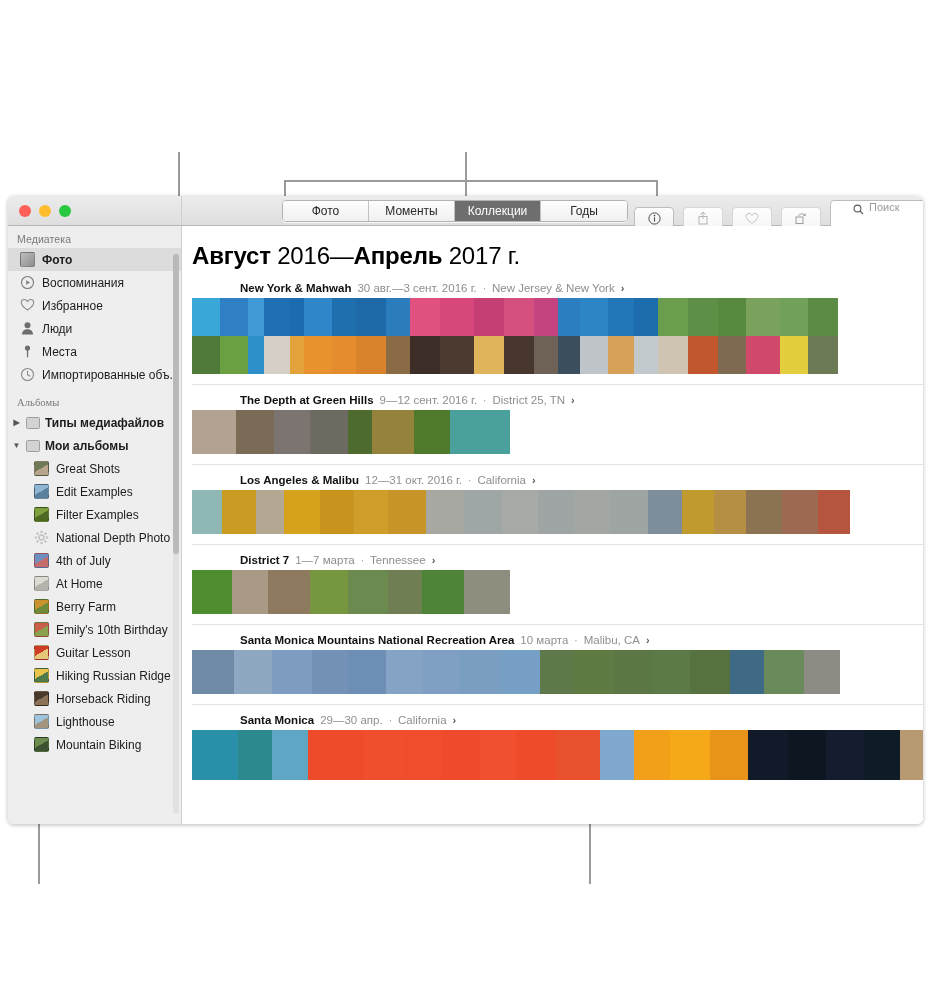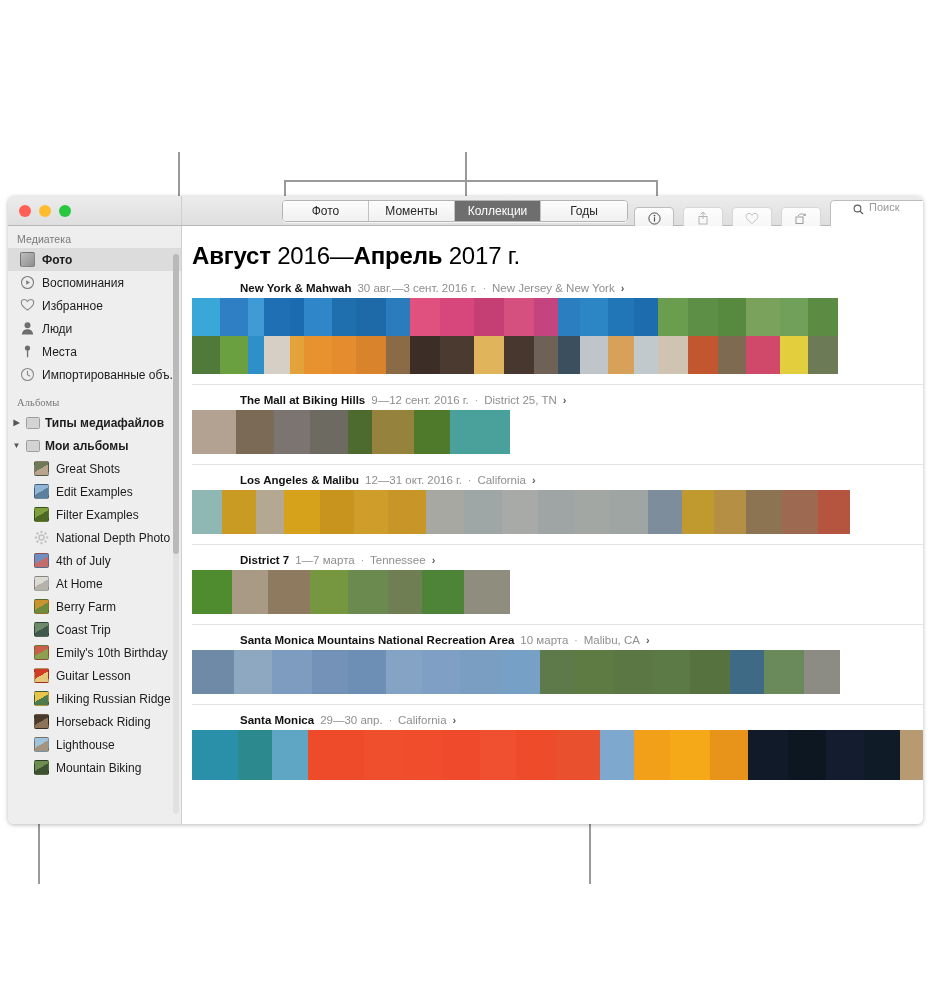--- a/index.html
+++ b/index.html
@@ -342,24 +342,20 @@
               <span class="thumb" style="background: linear-gradient(150deg, rgb(111, 143, 192) 0px, rgb(111, 143, 192) 48%, rgb(196, 107, 107) 48%, rgb(196, 107, 107) 100%);"></span>
               <span class="sb-label">4th of July</span>
             </div>
             <div class="sb-row child">
               <span class="thumb" style="background: linear-gradient(150deg, rgb(220, 220, 212) 0px, rgb(220, 220, 212) 48%, rgb(180, 178, 171) 48%, rgb(180, 178, 171) 100%);"></span>
               <span class="sb-label">At Home</span>
             </div>
             <div class="sb-row child">
               <span class="thumb" style="background: linear-gradient(150deg, rgb(201, 147, 47) 0px, rgb(201, 147, 47) 48%, rgb(109, 139, 58) 48%, rgb(109, 139, 58) 100%);"></span>
               <span class="sb-label">Berry Farm</span>
-            </div>
-            <div class="sb-row child">
-              <span class="thumb" style="background: linear-gradient(150deg, rgb(110, 138, 106) 0px, rgb(110, 138, 106) 48%, rgb(63, 90, 77) 48%, rgb(63, 90, 77) 100%);"></span>
-              <span class="sb-label">Coast Trip</span>
             </div>
             <div class="sb-row child">
               <span class="thumb" style="background: linear-gradient(150deg, rgb(201, 95, 74) 0px, rgb(201, 95, 74) 48%, rgb(138, 161, 78) 48%, rgb(138, 161, 78) 100%);"></span>
               <span class="sb-label">Emily's 10th Birthday</span>
             </div>
             <div class="sb-row child">
               <span class="thumb" style="background: linear-gradient(150deg, rgb(208, 59, 40) 0px, rgb(208, 59, 40) 48%, rgb(230, 199, 122) 48%, rgb(230, 199, 122) 100%);"></span>
               <span class="sb-label">Guitar Lesson</span>
             </div>
             <div class="sb-row child">
@@ -423,21 +419,21 @@
                 <div class="cell" style="width: 30px; background: linear-gradient(rgb(93, 143, 71) 0px, rgb(93, 143, 71) 50%, rgb(194, 86, 47) 50%, rgb(194, 86, 47) 100%);"></div>
                 <div class="cell" style="width: 28px; background: linear-gradient(rgb(87, 137, 63) 0px, rgb(87, 137, 63) 50%, rgb(125, 106, 80) 50%, rgb(125, 106, 80) 100%);"></div>
                 <div class="cell" style="width: 34px; background: linear-gradient(rgb(122, 162, 92) 0px, rgb(122, 162, 92) 50%, rgb(208, 72, 106) 50%, rgb(208, 72, 106) 100%);"></div>
                 <div class="cell" style="width: 28px; background: linear-gradient(rgb(113, 160, 90) 0px, rgb(113, 160, 90) 50%, rgb(227, 207, 62) 50%, rgb(227, 207, 62) 100%);"></div>
                 <div class="cell" style="width: 30px; background: linear-gradient(rgb(92, 139, 67) 0px, rgb(92, 139, 67) 50%, rgb(109, 122, 86) 50%, rgb(109, 122, 86) 100%);"></div>
               </div>
               <div class="divider"></div>
             </div>
             <div class="section">
               <div class="sec-head">
-                <span class="sec-title">The Mall at Biking Hills</span>
+                <span class="sec-title">The Depth at Green Hills</span>
                 <span class="sec-date">9—12 сент. 2016 г.</span>
                 <span class="sec-dot">·</span>
                 <span class="sec-loc">District 25, TN</span>
                 <span class="sec-arrow">›</span>
               </div>
               <div class="strip" style="height: 44px;">
                 <div class="cell" style="width: 44px; background: rgb(179, 161, 145);"></div>
                 <div class="cell" style="width: 38px; background: rgb(123, 106, 85);"></div>
                 <div class="cell" style="width: 36px; background: rgb(124, 116, 112);"></div>
                 <div class="cell" style="width: 38px; background: rgb(109, 106, 97);"></div>

